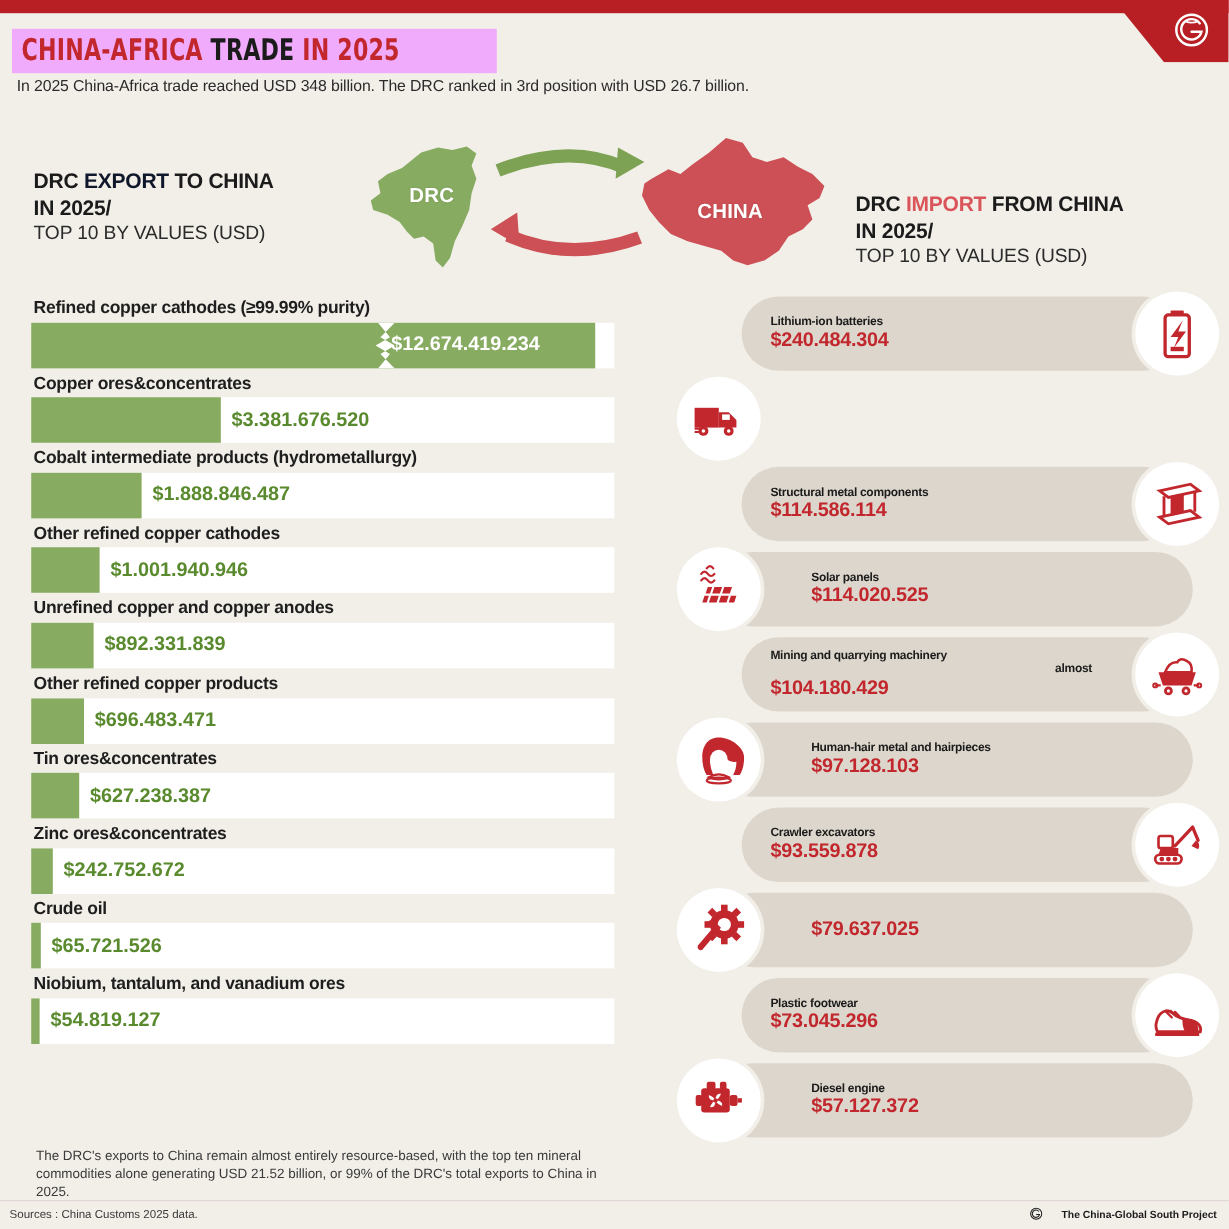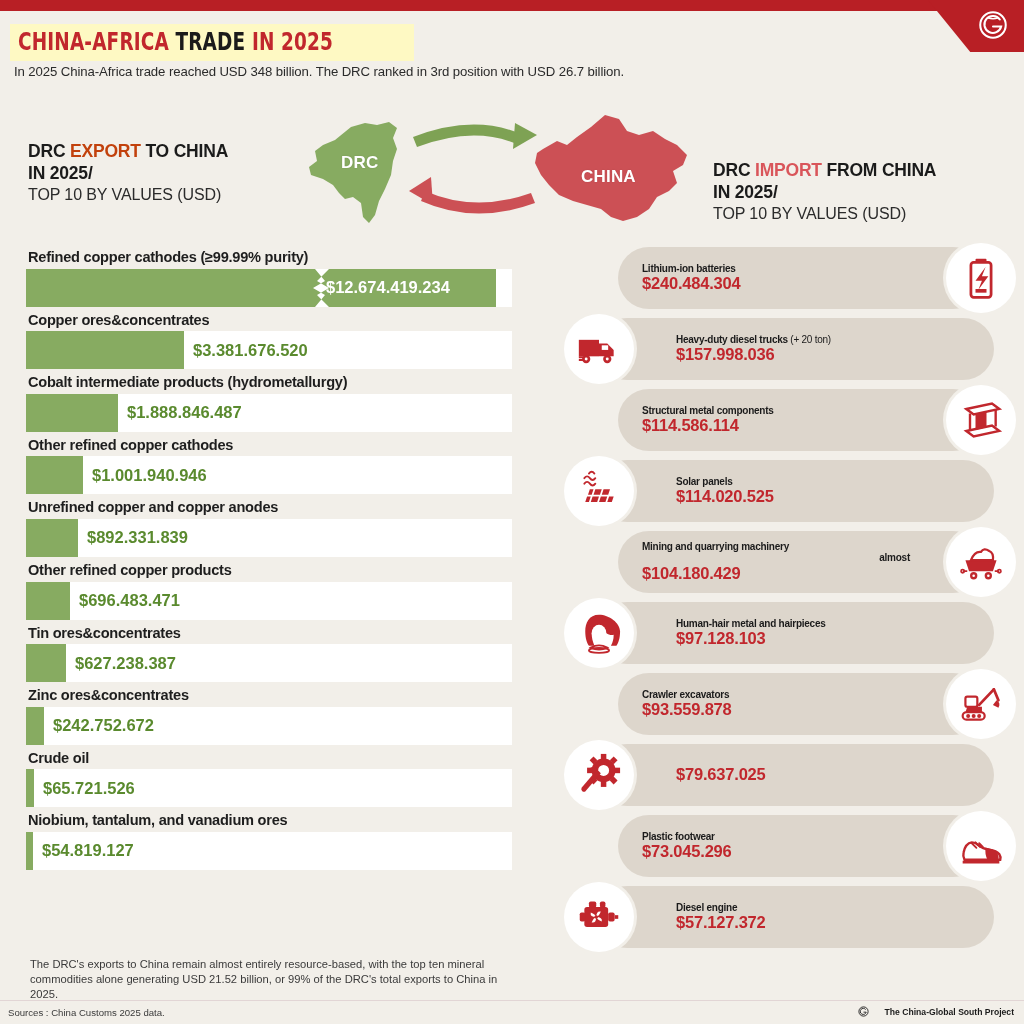--- a/index.html
+++ b/index.html
@@ -19,21 +19,21 @@
     background: #b81f25;
     clip-path: polygon(0 0, 100% 0, 100% 100%, 44% 100%);
   }
   .corner-flag .glyph {
     position: absolute; right: 14px; top: 8px; width: 34px; height: 34px;
   }
 
   
   .title-box {
     position: absolute; left: 10px; top: 24px;
-    background: #fef9c3; padding: 4px 12px 6px 8px;
+    background: #f0abfc; padding: 4px 12px 6px 8px;
   }
   .title-text {
     font-family: "Liberation Sans Narrow", "DejaVu Sans Condensed", "Liberation Sans", sans-serif;
     font-size: 25px; font-weight: bold; letter-spacing: .2px;
     line-height: 1.08; white-space: nowrap;
     transform: scaleX(.82); transform-origin: left center;
   }
   .t-red { color: #c1272d; } .t-blk { color: #1b1b1b; }
 
   .subtitle {
@@ -44,21 +44,21 @@
   
   .sec-head { position: absolute; }
   .sec-head .l1, .sec-head .l2 {
     font-size: 17.5px; font-weight: bold; color: #1b1b1b;
     line-height: 1.26; letter-spacing: -.2px;
   }
   .sec-head .l3 {
     font-size: 16px; font-weight: 400; color: #2b2b2b;
     line-height: 1.3; letter-spacing: -.1px; margin-top: 1px;
   }
-  .accent-green { color: #c2410c; }
+  .accent-green { color: #0f172a; }
   .accent-red   { color: #d9555a; }
   #head-export { left: 28px; top: 140px; }
   #head-import { left: 713px; top: 159px; }
 
   
   .maps { position: absolute; left: 305px; top: 105px; width: 400px; height: 125px; }
   .map-label {
     position: absolute; color: #ffffff; font-weight: bold; font-size: 17px;
     letter-spacing: .2px; text-shadow: 0 0 2px rgba(0,0,0,.12);
   }
@@ -267,24 +267,20 @@
         <div class="icon-circle right">
           <svg viewBox="0 0 48 48">
             <rect x="18" y="3" width="12" height="4" rx="1" fill="#c1272d"></rect>
             <rect x="13" y="7" width="22" height="38" rx="3" fill="none" stroke="#c1272d" stroke-width="3"></rect>
             <path d="M29 12 L18 27 h7 l-4 10 11-15 h-7 z" fill="#c1272d"></path>
             <rect x="18" y="36" width="12" height="4" fill="#c1272d"></rect>
           </svg>
         </div>
       </div>
       <div class="pill-row">
-        <div class="pill icon-left">
-          <div class="pill-name"><span>Heavy-duty diesel trucks</span><span class="light"> (+ 20 ton)</span></div>
-          <div class="pill-value">$157.998.036</div>
-        </div>
         <div class="icon-circle left">
           <svg viewBox="0 0 48 48">
             <rect x="2" y="14" width="22" height="18" fill="#c1272d"></rect>
             <path d="M24 18 h9 l7 7 v7 H24 z" fill="#c1272d"></path>
             <rect x="27" y="20" width="7" height="5" fill="#fff"></rect>
             <circle cx="10" cy="35" r="4.5" fill="#c1272d"></circle>
             <circle cx="33" cy="35" r="4.5" fill="#c1272d"></circle>
             <circle cx="10" cy="35" r="1.6" fill="#fff"></circle>
             <circle cx="33" cy="35" r="1.6" fill="#fff"></circle>
             <path d="M2 33 h6 M2 36 h5" stroke="#c1272d" stroke-width="2"></path>

